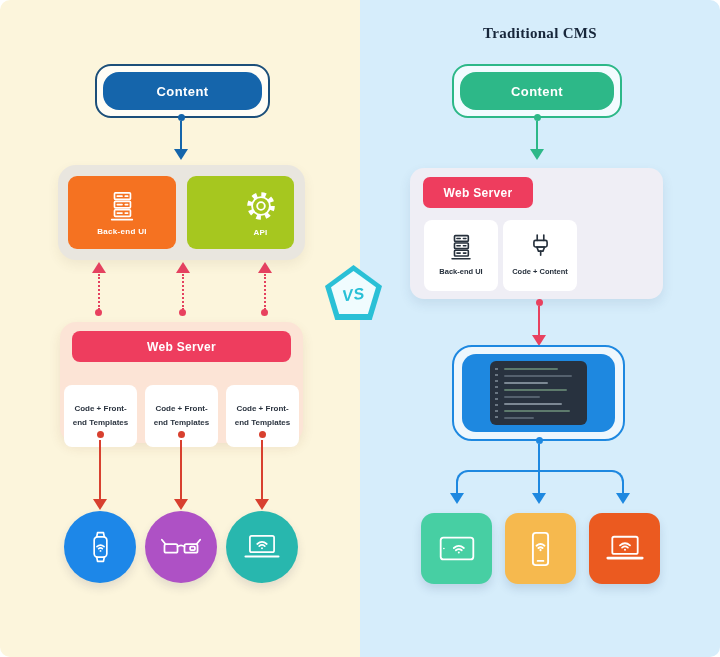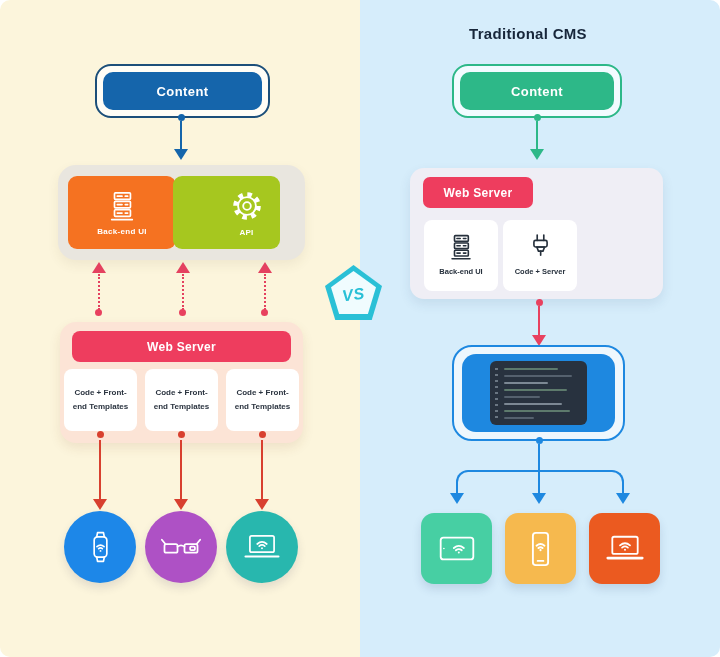--- a/index.html
+++ b/index.html
@@ -9,28 +9,28 @@
     font-family:"Liberation Sans",sans-serif;border-radius:10px;
   }
   .panel{position:absolute;top:0;height:657px;}
   .panel.left{left:0;width:360px;background:#fcf5dc;}
   .panel.right{left:360px;width:360px;background:#d6edfb;}
 
   .panel-title{
     position:absolute;top:25px;width:360px;text-align:center;
     font-size:15px;font-weight:bold;color:#17263a;letter-spacing:.3px;
   }
-  .panel-title.lt{left:0;} .panel-title.rt{left:348px;}
+  .panel-title.lt{left:0;} .panel-title.rt{left:360px;font-family:Liberation Serif, serif;}
 
   
   .pill-outer{position:absolute;border-radius:16px;background:#fffdf6;}
   .pill-outer.lt{left:95px;top:64px;width:175px;height:54px;border:2px solid #1c4f7a;}
   .pill-outer.rt{left:452px;top:64px;width:170px;height:54px;border:2px solid #2db888;background:#f2fbff;}
   .pill-inner{
-    position:absolute;left:6px;top:6px;right:6px;bottom:6px;border-radius:10px;
+    position:absolute;left:6px;top:6px;right:6px;bottom:6px;border-radius:16px;
     display:flex;align-items:center;justify-content:center;
     color:#fff;font-size:13px;font-weight:bold;letter-spacing:.4px;
   }
   .pill-inner.blue{background:#1565ab;}
   .pill-inner.green{background:#2db888;}
 
   
   .dot{position:absolute;width:7px;height:7px;border-radius:50%;}
   .vline{position:absolute;width:2px;}
   .dotline{position:absolute;width:0;border-left:2px dotted #e4415f;}
@@ -47,34 +47,34 @@
   
   .gray-cont{
     position:absolute;left:58px;top:165px;width:247px;height:95px;border-radius:18px;
     background:#e9e6df;box-shadow:0 5px 12px rgba(90,80,50,.08);
   }
   .tile{
     position:absolute;top:11px;width:108px;height:73px;border-radius:9px;
     display:flex;flex-direction:column;align-items:center;justify-content:center;gap:5px;color:#fff;
   }
   .tile.orange{left:10px;background:#f57221;}
-  .tile.lime{left:115px;width:107px;background:#a6c71f;padding-left:40px;}
+  .tile.lime{left:129px;width:107px;background:#a6c71f;padding-left:40px;}
   .tile-label{font-size:8px;font-weight:bold;letter-spacing:.3px;}
 
   
   .pink-cont{
     position:absolute;left:60px;top:322px;width:243px;height:121px;border-radius:16px;
     background:#fce4d6;box-shadow:0 5px 12px rgba(120,60,30,.10);
   }
   .red-bar{
     position:absolute;left:12px;top:9px;width:219px;height:31px;border-radius:8px;background:#ee3d5e;
     display:flex;align-items:center;justify-content:center;color:#fff;font-size:12px;font-weight:bold;letter-spacing:.3px;
   }
   .wcard{
-    position:absolute;top:47px;width:73px;height:62px;border-radius:8px;background:#ffffff;
+    position:absolute;top:63px;width:73px;height:62px;border-radius:8px;background:#ffffff;
     display:flex;align-items:center;justify-content:center;text-align:center;
     font-size:8px;font-weight:bold;color:#2b3440;line-height:1.8;padding:4px;
   }
   .wcard.n1{left:4px;} .wcard.n2{left:85px;} .wcard.n3{left:166px;}
 
   
   .circle{
     position:absolute;top:511px;width:72px;height:72px;border-radius:50%;
     display:flex;align-items:center;justify-content:center;color:#fff;
     box-shadow:0 5px 10px rgba(40,40,80,.12);
@@ -330,21 +330,21 @@
         <svg viewBox="0 0 30 34" width="25" height="28">
           <g fill="none" stroke="#26303c" stroke-width="2" stroke-linecap="round" stroke-linejoin="round">
             <line x1="11" y1="2.5" x2="11" y2="9"></line>
             <line x1="19" y1="2.5" x2="19" y2="9"></line>
             <rect x="7" y="9" width="16" height="8" rx="2"></rect>
             <path d="M10.5 17 L20 17 L18 22 L12.5 22 Z"></path>
             <line x1="15.2" y1="22" x2="15.2" y2="27"></line>
           </g>
         </svg>
       </span>
-      <span class="lbl">Code + Server</span>
+      <span class="lbl">Code + Content</span>
     </div>
 
   </div>
 
   <div class="dot c-red" style="left:536px;top:299px;"></div>
   <div class="vline c-red" style="left:538px;top:306px;height:30px;"></div>
   <div class="arr-down" style="left:532px;top:335px;border-top:11px solid #e8415f;"></div>
 
   <div class="laptop-outer">
     <div class="laptop-inner">

